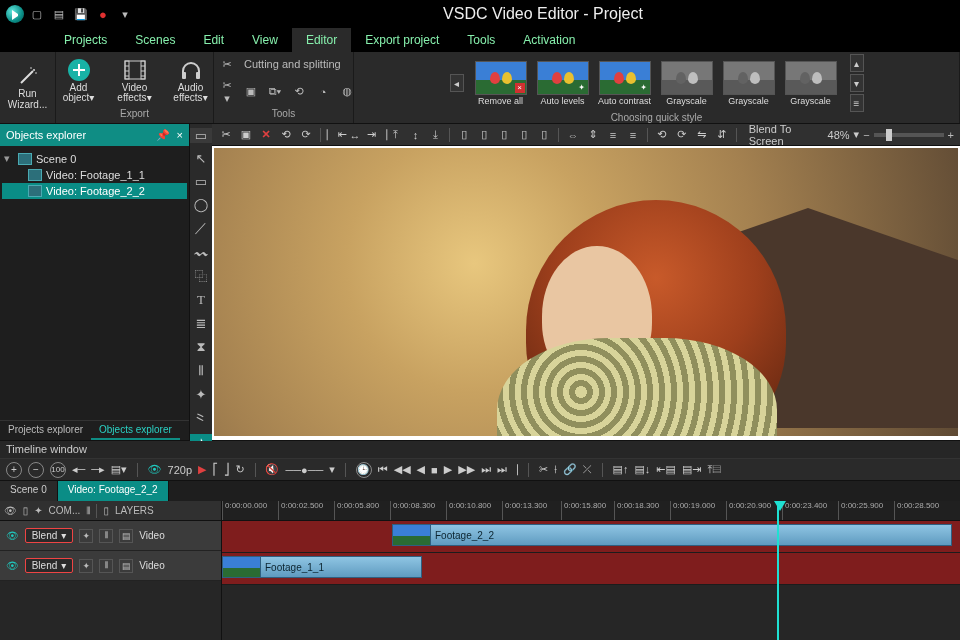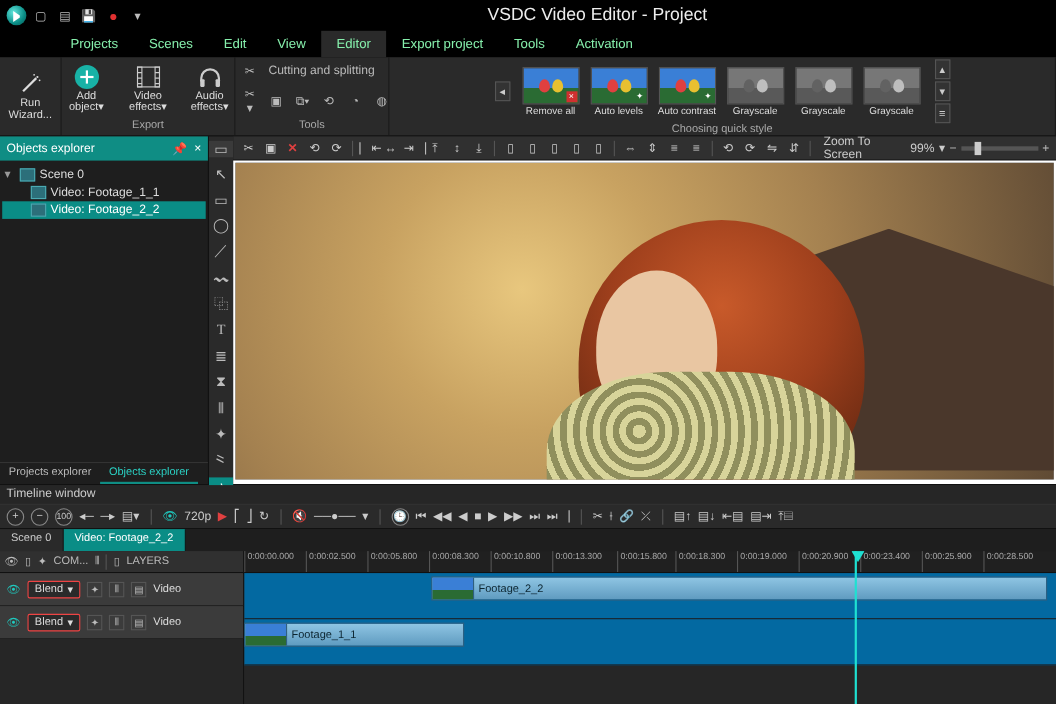--- a/index.html
+++ b/index.html
@@ -117,21 +117,21 @@
   .trkhdr{height:20px;background:#303030;display:flex;align-items:center;gap:6px;padding:0 4px;color:#bbb;font-size:10px;border-bottom:1px solid #111}
   .trkhdr .spl{width:1px;height:14px;background:#555}
   .trk{height:30px;background:#3b3b3b;display:flex;align-items:center;gap:6px;padding:0 6px;border-bottom:1px solid #222;color:#ddd;font-size:10px}
   .trk .eye{color:#1fc9be}
   .trk .blend{background:#2a2a2a;border:1px solid #ef4444;padding:1px 6px;border-radius:2px;display:flex;align-items:center;gap:4px}
   .trk .mini{width:14px;height:14px;border:1px solid #555;display:flex;align-items:center;justify-content:center;font-size:9px;color:#bbb}
 
   .trackslanes{flex:1;position:relative;background:#262626;overflow:hidden}
   .ruler{height:20px;background:var(--ruler-bg);position:relative;border-bottom:1px solid #111;font-size:8px;color:#aaa}
   .ruler .tick{position:absolute;top:0;height:100%;border-left:1px solid #555;padding-left:2px}
-  .lane{height:42px;position:relative;border-bottom:1px solid #1c1c1c;background:#0369a1}
+  .lane{height:32px;position:relative;border-bottom:1px solid #1c1c1c;background:#7f1d1d}
   .clip{position:absolute;top:3px;height:22px;background:linear-gradient(#8fc5e3,#5f9bc0);border:1px solid #2f5f80;display:flex;align-items:center;color:#0c2530;font-size:10px;overflow:hidden}
   .clip .th{width:38px;height:100%;background:linear-gradient(#3a7fd6 55%,#2a6b33 55%);margin-right:4px;border-right:1px solid #2f5f80}
   .playhead{position:absolute;top:0;bottom:0;width:0;border-left:2px solid #1fe0d2}
   .playhead .cap{position:absolute;top:0;left:-5px;width:12px;height:10px;background:#1fe0d2;clip-path:polygon(0 0,100% 0,50% 100%)}
   .zslider{display:flex;align-items:center;gap:4px;color:#bbb}
   .zslider .bar{width:70px;height:4px;background:#555;position:relative}
   .zslider .bar .k{position:absolute;top:-4px;left:12px;width:6px;height:12px;background:#ccc}
 </style>
 </head>
 <body>
@@ -378,22 +378,22 @@
       <span class="ib">⇔</span>
       <span class="ib">⇕</span>
       <span class="ib">≡</span>
       <span class="ib">≡</span>
       <div class="sep"></div>
       <span class="ib">⟲</span>
       <span class="ib">⟳</span>
       <span class="ib">⇋</span>
       <span class="ib">⇵</span>
       <div class="sep"></div>
-      <span class="zoom">Zoom To Screen</span>
-      <span style="margin-left:10px">99%</span>
+      <span class="zoom">Blend To Screen</span>
+      <span style="margin-left:10px">48%</span>
         <span>▾</span>
       <div class="zslider">
         <span>−</span>
         <div class="bar">
             <div class="k"></div>
           </div>
         <span>+</span>
       </div>
     </div>
     <div class="canvas">

